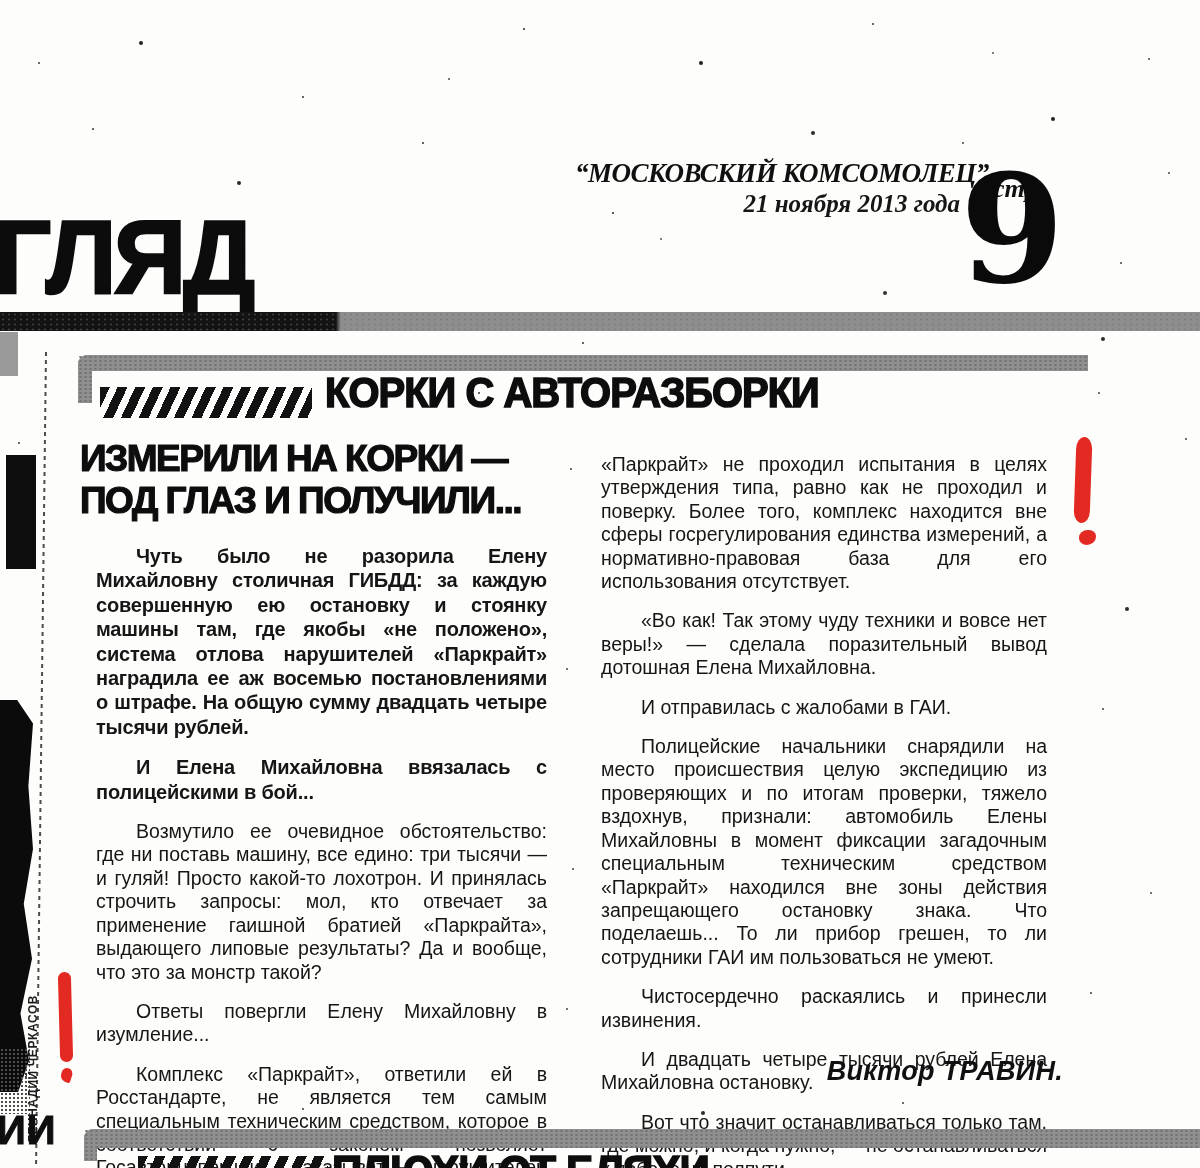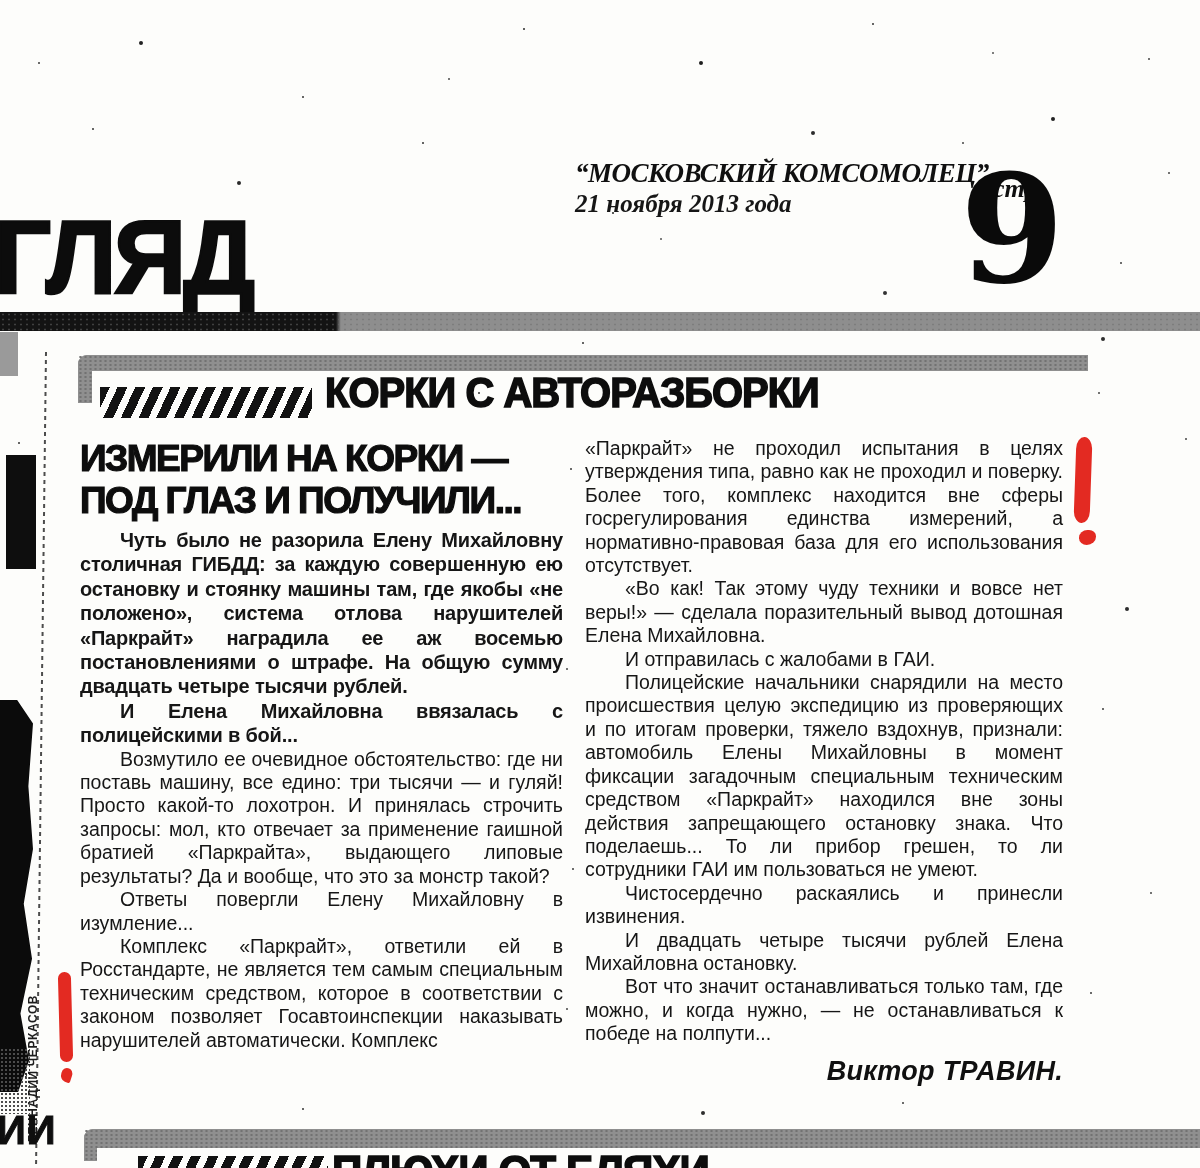--- a/index.html
+++ b/index.html
@@ -10,21 +10,21 @@
   }
   .abs{position:absolute;}
 
   
   .masthead{
     left:575px;top:158px;width:390px;text-align:center;
     font-family:"Liberation Serif",serif;font-style:italic;font-weight:bold;
     font-size:27px;letter-spacing:-0.5px;color:#101010;white-space:nowrap;
   }
   .issue-date{
-    left:575px;top:190px;width:385px;
+    left:575px;top:190px;width:385px;text-align:right;
     font-family:"Liberation Serif",serif;font-style:italic;font-weight:bold;
     font-size:25px;color:#161616;white-space:nowrap;
   }
   .page-label{
     left:993px;top:153px;font-family:"Liberation Serif",serif;
     font-style:italic;font-weight:bold;font-size:26px;color:#0e0e0e;margin-top:21px;
   }
   .page-number{
     left:960px;top:160px;font-family:"DejaVu Serif",serif;font-weight:bold;
     font-size:150px;line-height:0.92;color:#0a0a0a;letter-spacing:-4px;
@@ -74,21 +74,21 @@
     transform:scaleX(0.96);transform-origin:left top;white-space:nowrap;
   }
 
   
   .art-title{
     left:80px;top:438px;width:500px;font-size:37px;line-height:42px;
     font-weight:bold;letter-spacing:-1.5px;color:#0d0d0d;
     -webkit-text-stroke:1.2px #0d0d0d;white-space:nowrap;
   }
   .col{text-align:justify;color:#161616;}
-  .col p{margin:0;text-indent:40px;font-size:19.5px;line-height:23.4px;}
+  .col p{margin:16px;text-indent:40px;font-size:19.5px;line-height:23.4px;}
   .col p.lead{font-weight:bold;font-size:20px;line-height:24.4px;letter-spacing:-0.2px;}
   .col p.body-noindent{text-indent:0;}
   .left-col{left:80px;top:528px;width:483px;}
   .right-col{left:585px;top:437px;width:478px;}
   .author{
     left:585px;top:1056px;width:478px;text-align:right;
     font-size:27px;font-weight:bold;font-style:italic;color:#101010;
     letter-spacing:0.3px;
   }
 

